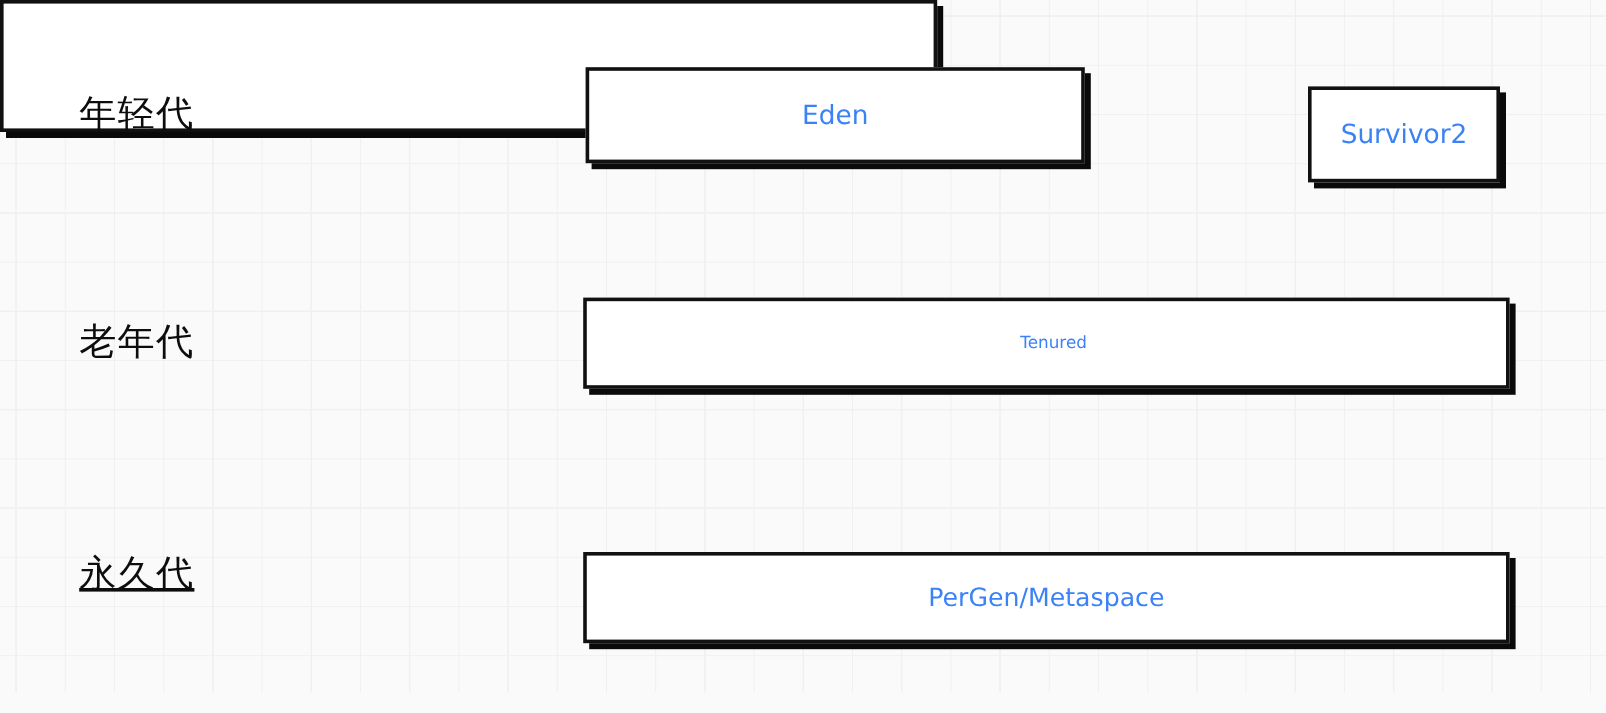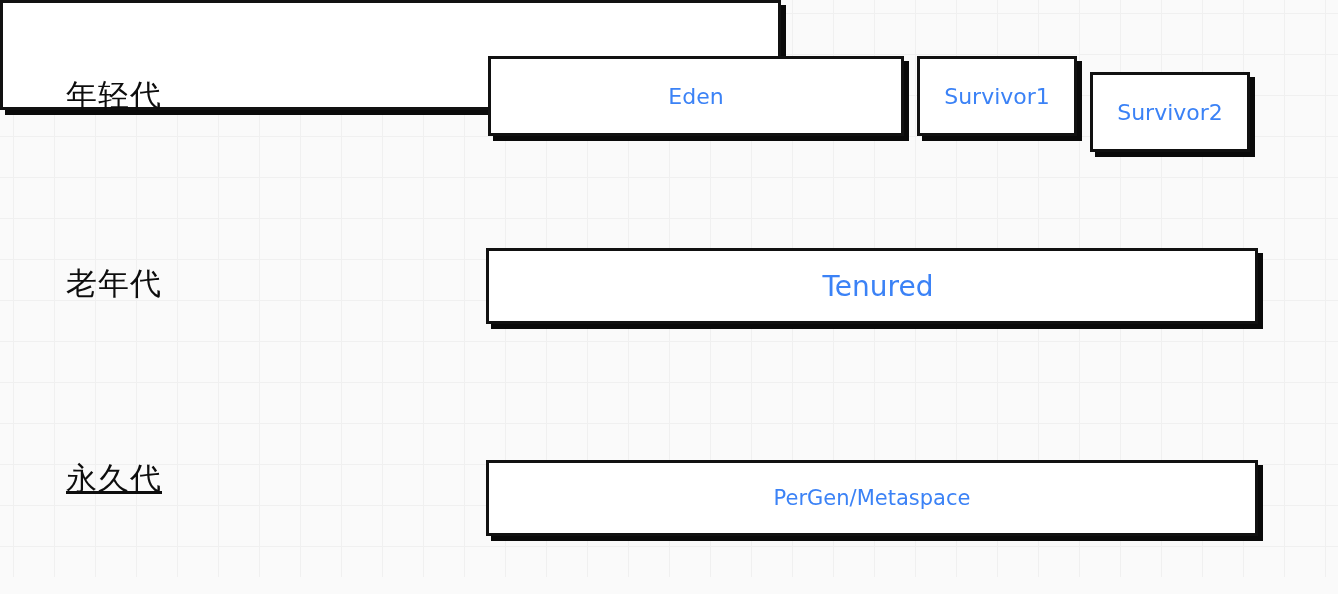--- a/index.html
+++ b/index.html
@@ -42,21 +42,21 @@
   .row-label {
     position: absolute;
     font-family: "DejaVu Serif", "Liberation Serif", serif;
     font-size: 31px;
     line-height: 1;
     color: #0d0d0d;
     white-space: nowrap;
     letter-spacing: 1px;
   }
   .row-label.young   { left: 66px;  top: 80px;  }
-  .row-label.old     { left: 66px;  top: 270px; font-family: Liberation Mono, monospace; }
+  .row-label.old     { left: 66px;  top: 270px; }
   .row-label.perm    { left: 66px;  top: 463px; text-decoration: underline; }
 
   
   .box {
     position: absolute;
     background: #ffffff;
     border: 3px solid #111111;
     box-sizing: border-box;
     box-shadow: 5px 5px 0 0 #0a0a0a;
     display: flex;
@@ -102,21 +102,21 @@
   .cell-survivor1 .box-label,
   .cell-survivor2 .box-label { font-size: 22px; }
 
   
   .box-tenured {
     left: 486px;
     top: 248px;
     width: 772px;
     height: 76px;
   }
-  .box-tenured .box-label { font-size: 28px; margin-left: 12px; }
+  .box-tenured .box-label { font-size: 14px; margin-left: 12px; }
 
   
   .box-permgen {
     left: 486px;
     top: 460px;
     width: 772px;
     height: 76px;
   }
   .box-permgen .box-label { font-size: 21px; }
 </style>
@@ -126,23 +126,20 @@
 <div class="canvas">
 
   <div class="row-label young">年轻代</div>
 
   <div class="young-container"></div>
 
   <div class="young-cell cell-eden">
     <span class="box-label">Eden</span>
   </div>
 
-  <div class="young-cell cell-survivor1">
-    <span class="box-label">Survivor1</span>
-  </div>
 
   <div class="young-cell cell-survivor2">
     <span class="box-label">Survivor2</span>
   </div>
 
   <div class="row-label old">老年代</div>
 
   <div class="box box-tenured">
     <span class="box-label">Tenured</span>
   </div>

